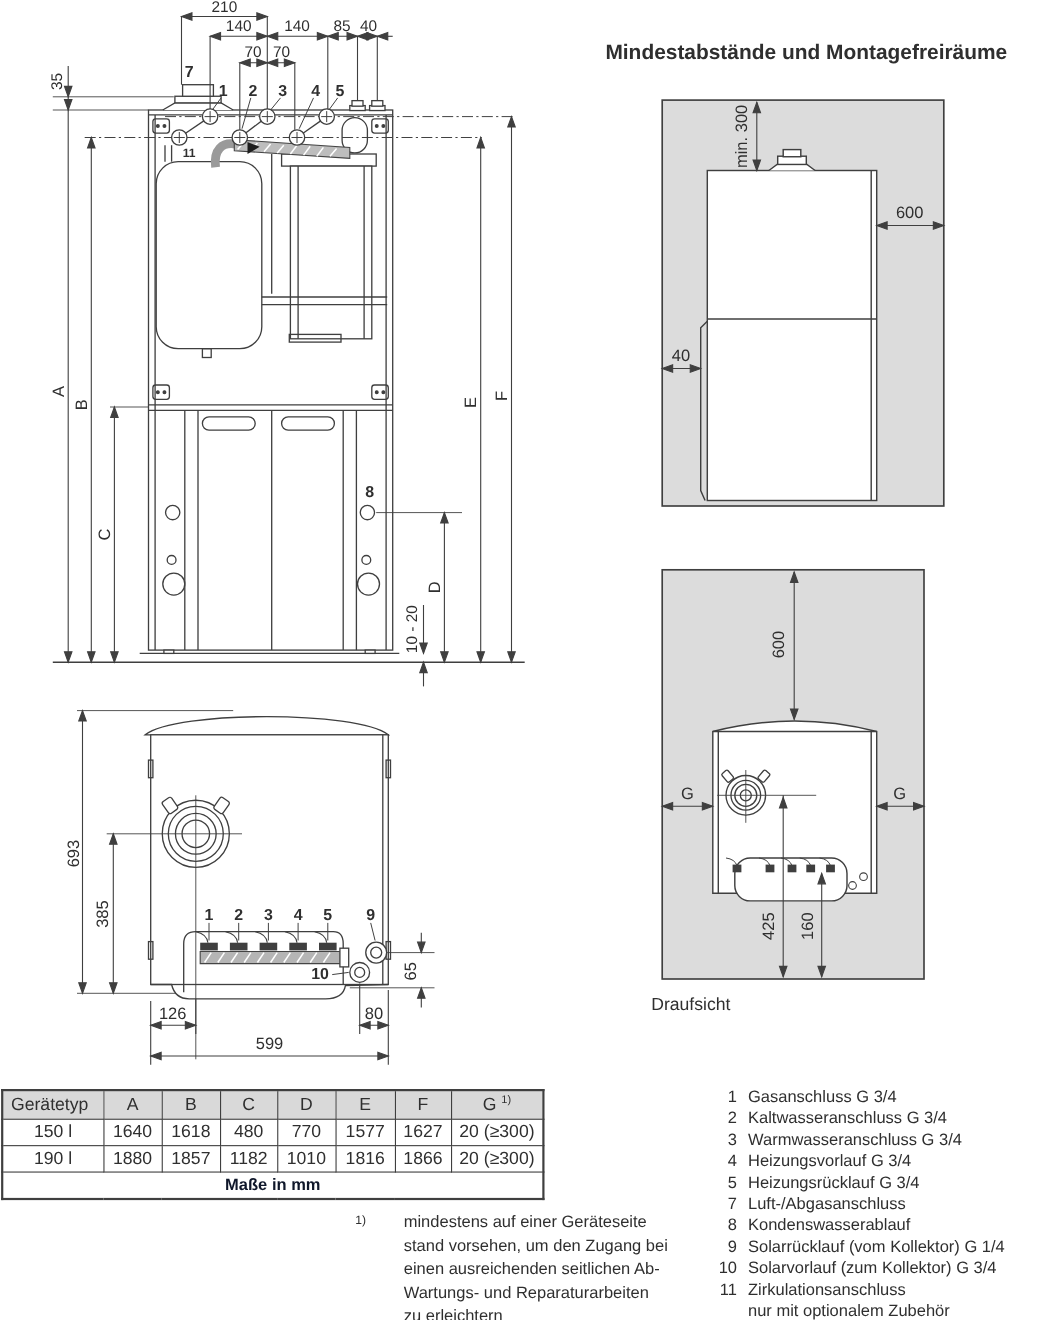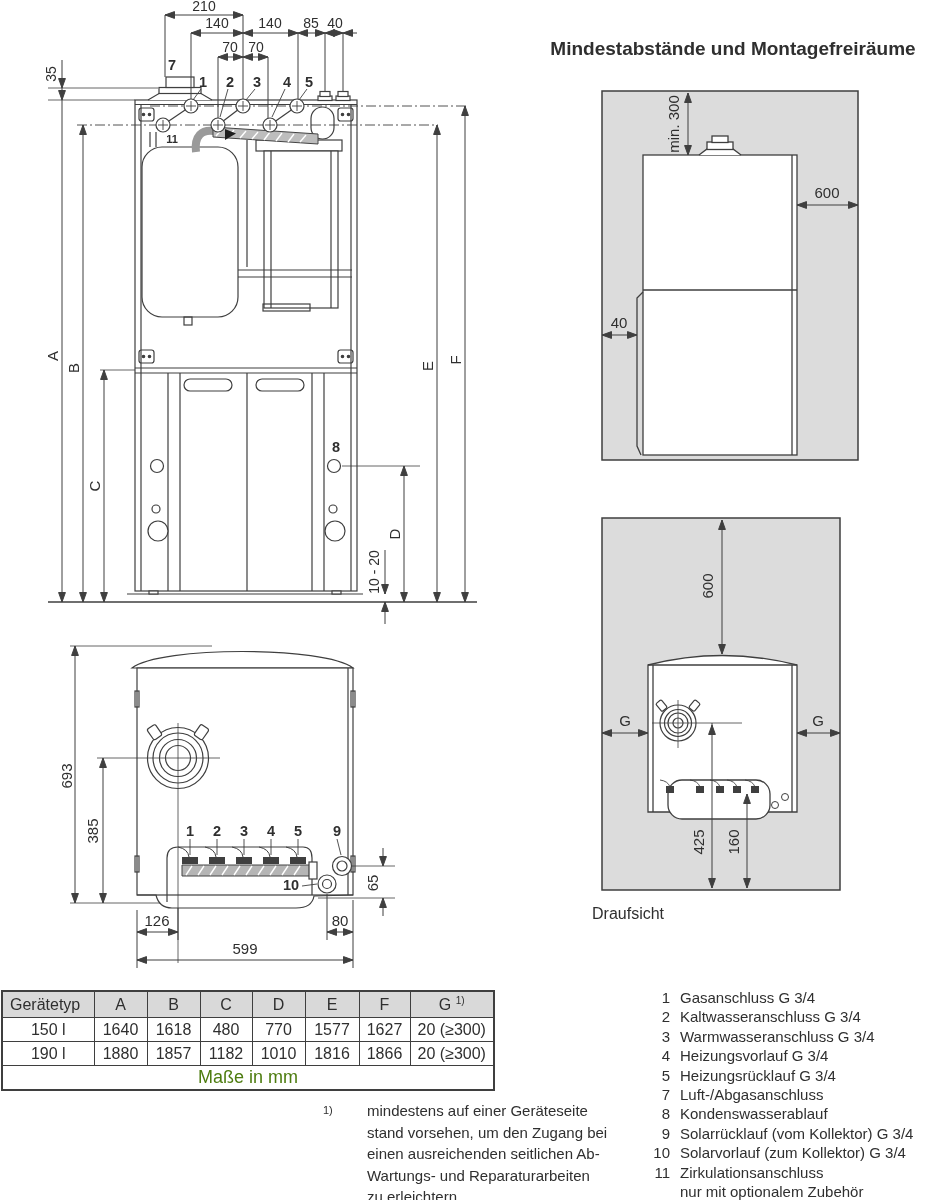--- a/index.html
+++ b/index.html
@@ -12,21 +12,21 @@
   text.port{font-size:14.5px;font-weight:bold;}
   text.portsm{font-size:11px;font-weight:bold;}
   .right-title{font-size:19px;font-weight:bold;text-align:center;}
   .view-label{font-size:16px;}
   
   table.spec{border-collapse:collapse;table-layout:fixed;font-size:16px;}
   table.spec td,table.spec th{border:1px solid #3f3f3f;text-align:center;padding:0;height:23px;overflow:hidden;white-space:nowrap;}
   table.spec th{background:#d9d9d9;font-weight:normal;height:25px;}
   table.spec th.devtype{text-align:left;padding-left:7px;}
   table.spec{border:2px solid #3f3f3f;}
-  td.tfoot{ text-align:right;font-size:18px;height:17px;padding-right:5px;color:#4d7c0f;}
+  td.tfoot{ text-align:right;font-size:15px;height:17px;padding-right:5px;color:#0f172a;font-weight:bold;}
   sup{font-size:10px;vertical-align:super;line-height:0;}
   
   .footnote{display:flex;font-size:15px;line-height:21.5px;}
   .footnote .mark{width:20px;flex:none;font-size:11px;vertical-align:super;padding-top:0px;}
   .footnote .lines span{display:block;margin-left:24px;}
   
   .legend{font-size:15px;line-height:19.4px;}
   .legend .row{display:flex;}
   .legend .num{width:30px;text-align:right;margin-right:10px;flex:none;}
 </style>
@@ -558,21 +558,21 @@
     <div class="row">
         <span class="num">7</span>
         <span>Luft-/Abgasanschluss</span>
       </div>
     <div class="row">
         <span class="num">8</span>
         <span>Kondenswasserablauf</span>
       </div>
     <div class="row">
         <span class="num">9</span>
-        <span>Solarrücklauf (vom Kollektor) G 3/4</span>
+        <span>Solarrücklauf (vom Kollektor) G 1/4</span>
       </div>
     <div class="row">
         <span class="num">10</span>
         <span>Solarvorlauf (zum Kollektor) G 3/4</span>
       </div>
     <div class="row">
         <span class="num">11</span>
         <span>Zirkulationsanschluss</span>
       </div>
     <div class="row">

